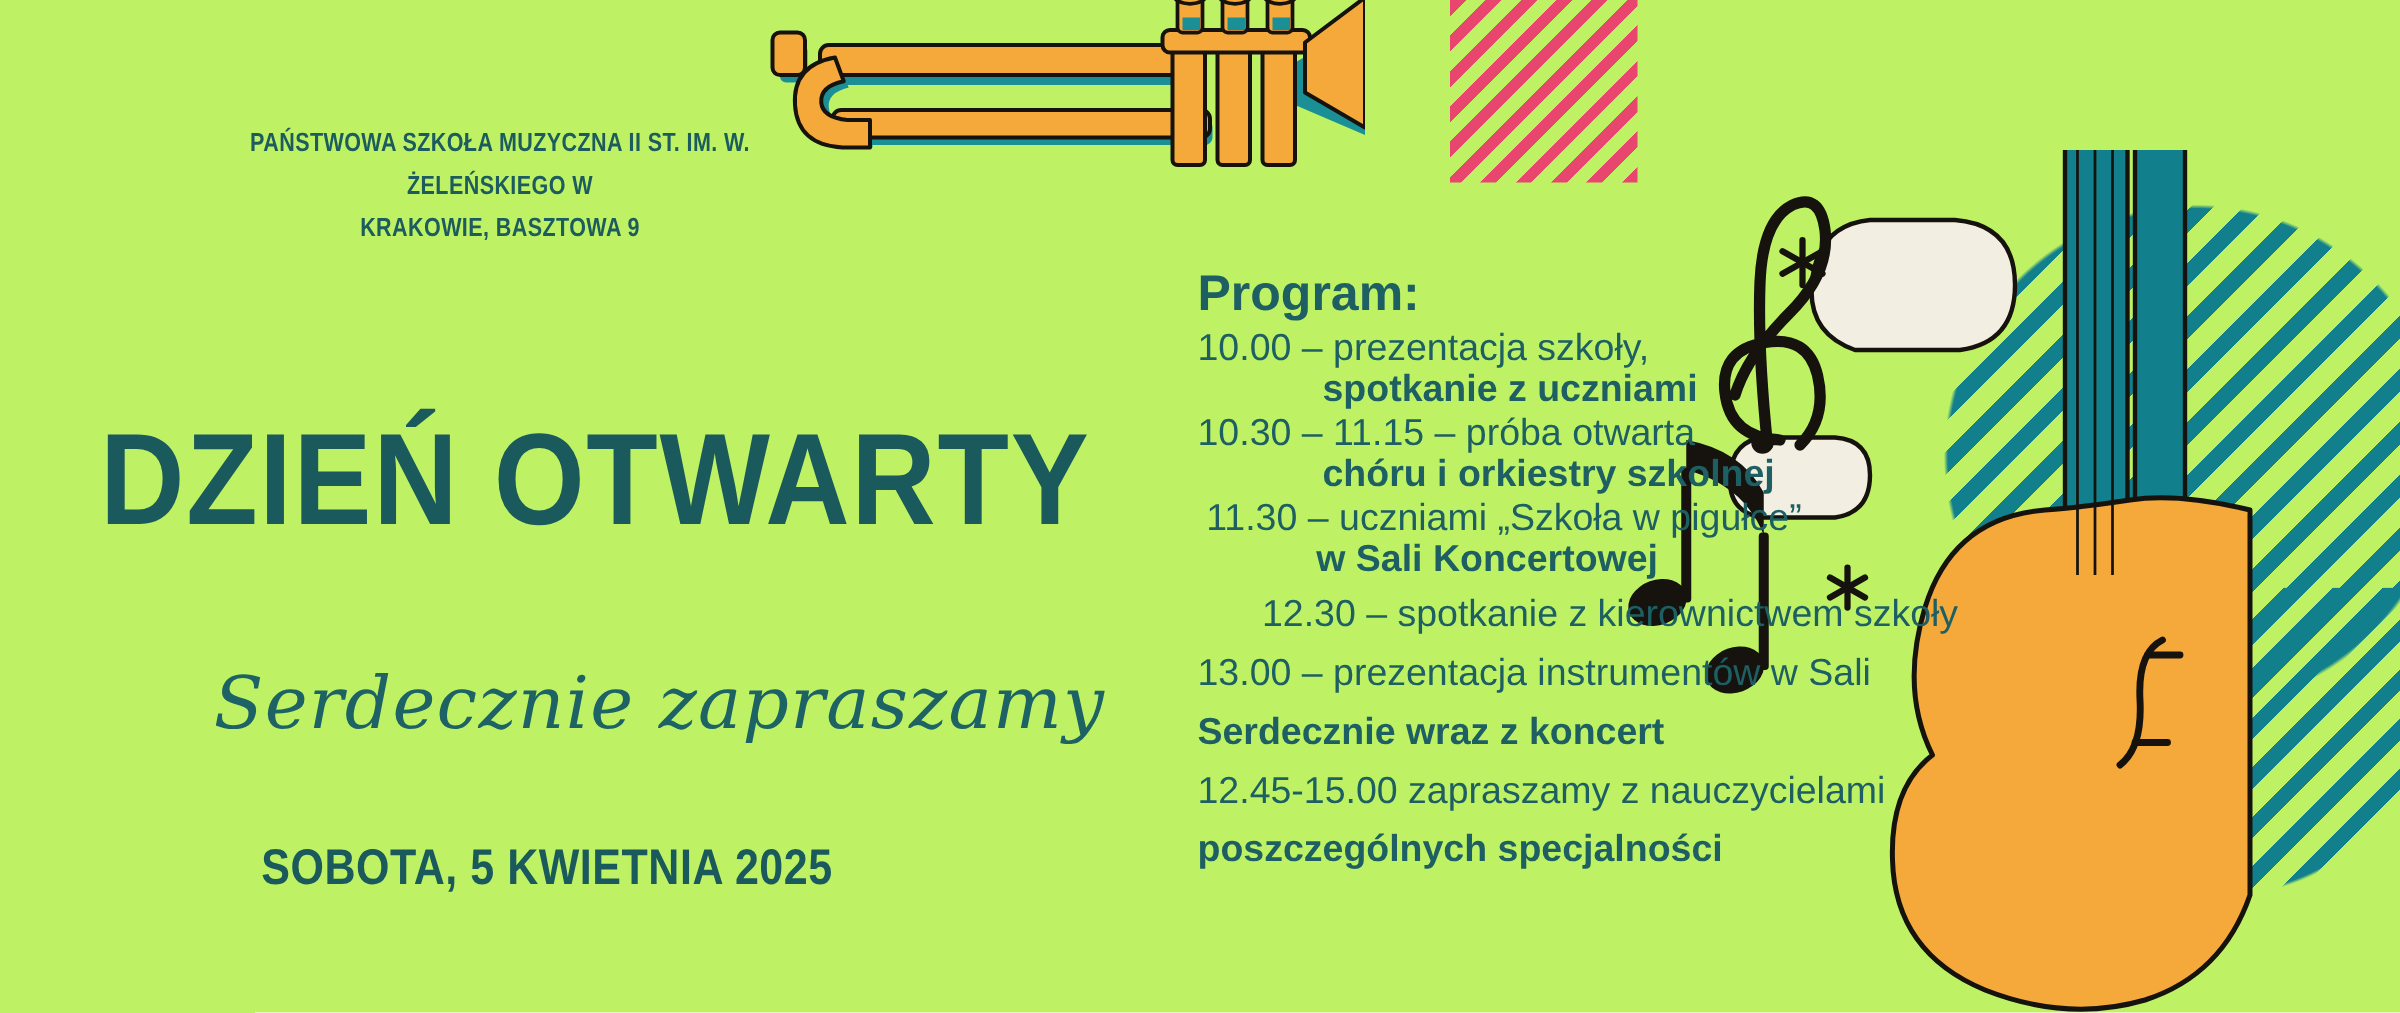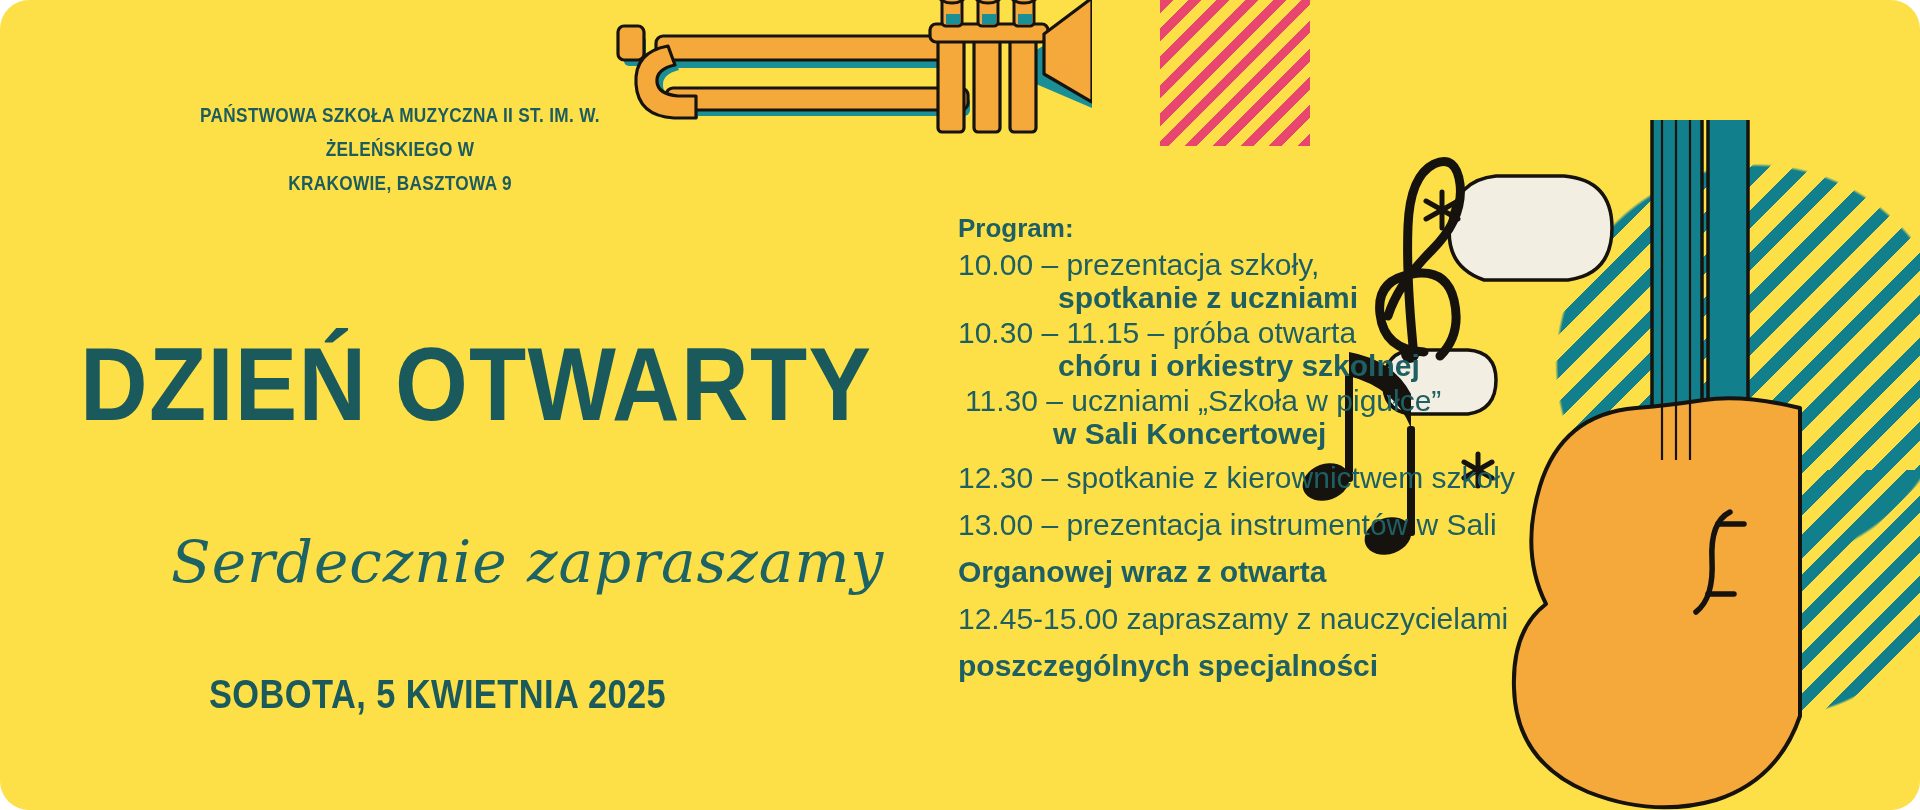--- a/index.html
+++ b/index.html
@@ -6,23 +6,22 @@
   html, body {
     margin: 0;
     padding: 0;
     background: #ffffff;
   }
   .poster {
     position: relative;
     width: 1920px;
     height: 810px;
     overflow: hidden;
-    background: #fde047;
+    background: #bef264;
     font-family: "Liberation Sans", sans-serif;
-    border-radius: 29px;
   }
 
   
   .deco { position: absolute; pointer-events: none; }
 
   
   .pink-hatch {
     left: 1160px; top: -14px;
     width: 150px; height: 160px;
     background: repeating-linear-gradient(
@@ -118,38 +117,38 @@
     position: absolute;
     left: 958px;
     top: 215px;
     width: 660px;
     color: #1d5f63;
     font-size: 30px;
     line-height: 1.0;
   }
   .program-heading {
     font-weight: 700;
-    font-size: 26px;
+    font-size: 40px;
     margin-bottom: 9px;
   }
   .prog-row {
     margin-bottom: 3px;
     white-space: nowrap;
   }
   .prog-row .t { font-weight: 400; }
   .prog-sub {
     margin-bottom: 5px;
     white-space: nowrap;
     font-weight: bold;
   }
   .ind-90  { padding-left: 95px; }
   .ind-100 { padding-left: 100px; }
   .lead-sp { padding-left: 7px; }
   .gap-big { margin-top: 17px; }
-  .gap-mid { margin-top: 14px; }
+  .gap-mid { margin-top: 14px; text-align: center; }
 
   
   .trumpet { left: 612px; top: -16px; }
   .cello   { left: 1300px; top: 120px; }
   .notes   { left: 1290px; top: 330px; }
 </style>
 </head>
 <body>
 
 <div class="poster">
@@ -308,21 +307,21 @@
     </div>
     <div class="prog-sub ind-90">w Sali Koncertowej</div>
 
     <div class="prog-row gap-mid">
       <span class="t">12.30</span><span> – </span><span>spotkanie z kierownictwem szkoły</span>
     </div>
 
     <div class="prog-row gap-big">
       <span class="t">13.00</span><span> – </span><span>prezentacja instrumentów w Sali</span>
     </div>
-    <div class="prog-sub gap-big">Organowej wraz z otwarta</div>
+    <div class="prog-sub gap-big">Serdecznie wraz z koncert</div>
 
     <div class="prog-row gap-big">
       <span class="t">12.45-15.00</span><span> </span><span>zapraszamy z nauczycielami</span>
     </div>
     <div class="prog-sub gap-big">poszczególnych specjalności</div>
 
   </div>
 
 </div>
 

